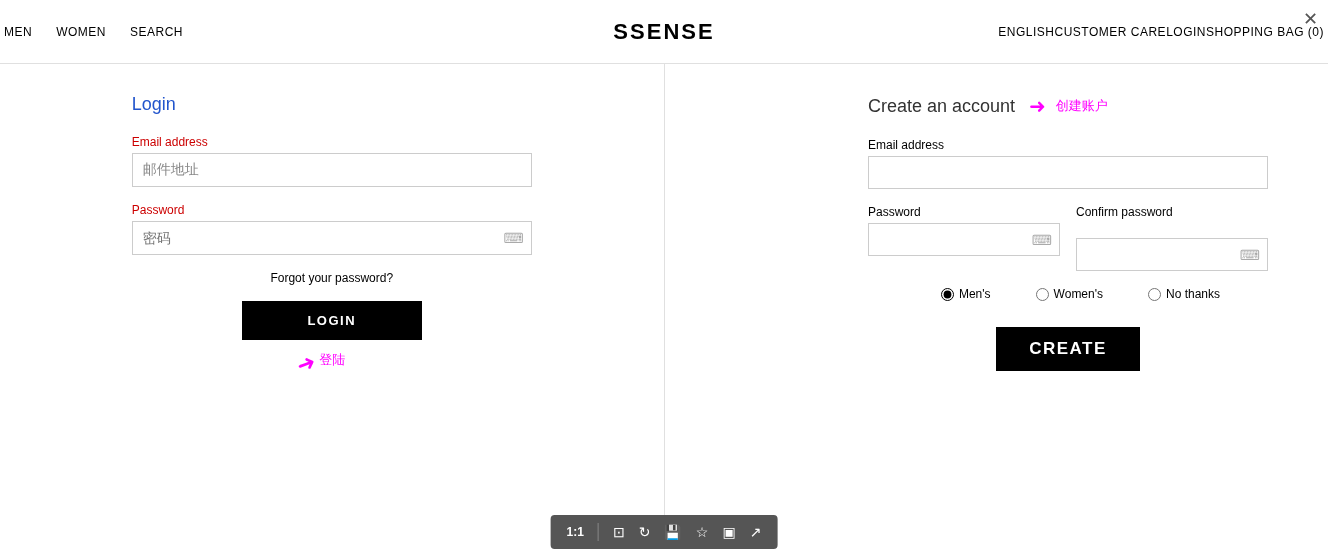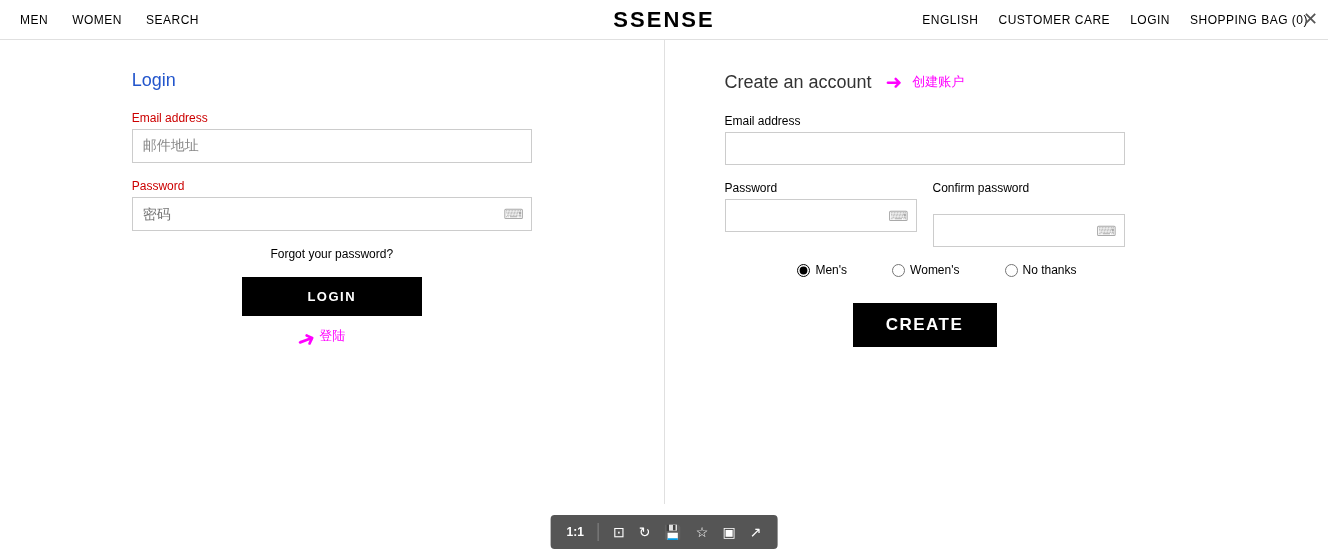--- a/index.html
+++ b/index.html
@@ -12,23 +12,23 @@
       height: 559px;
       overflow: hidden;
       position: relative;
     }
 
     
     .navbar {
       display: flex;
       align-items: center;
       justify-content: space-between;
-      padding: 10px 20px;
+      padding: 10px 4px;
       border-bottom: 1px solid #e0e0e0;
-      height: 40px;
+      height: 64px;
     }
     .navbar-left {
       display: flex;
       gap: 24px;
       align-items: center;
     }
     .navbar-left a {
       text-decoration: none;
       color: #000;
       font-size: 12px;
@@ -39,21 +39,20 @@
     .navbar-center {
       position: absolute;
       left: 50%;
       transform: translateX(-50%);
       font-size: 22px;
       font-weight: bold;
       letter-spacing: 2px;
     }
     .navbar-right {
       display: flex;
-      gap: 20px;
       align-items: center;
     }
     .navbar-right a {
       text-decoration: none;
       color: #000;
       font-size: 12px;
       font-weight: 500;
       letter-spacing: 0.5px;
       cursor: pointer;
     }
@@ -86,21 +85,21 @@
       align-items: center;
       padding: 30px 60px;
       border-right: 1px solid #e0e0e0;
     }
 
     
     .register-section {
       flex: 1;
       display: flex;
       flex-direction: column;
-      align-items: flex-start;
+      align-items: flex-end;
       padding: 30px 60px;
       position: relative;
     }
 
     .section-title {
       font-size: 18px;
       font-weight: 400;
       color: #2255cc;
       margin-bottom: 20px;
       align-self: flex-start;

